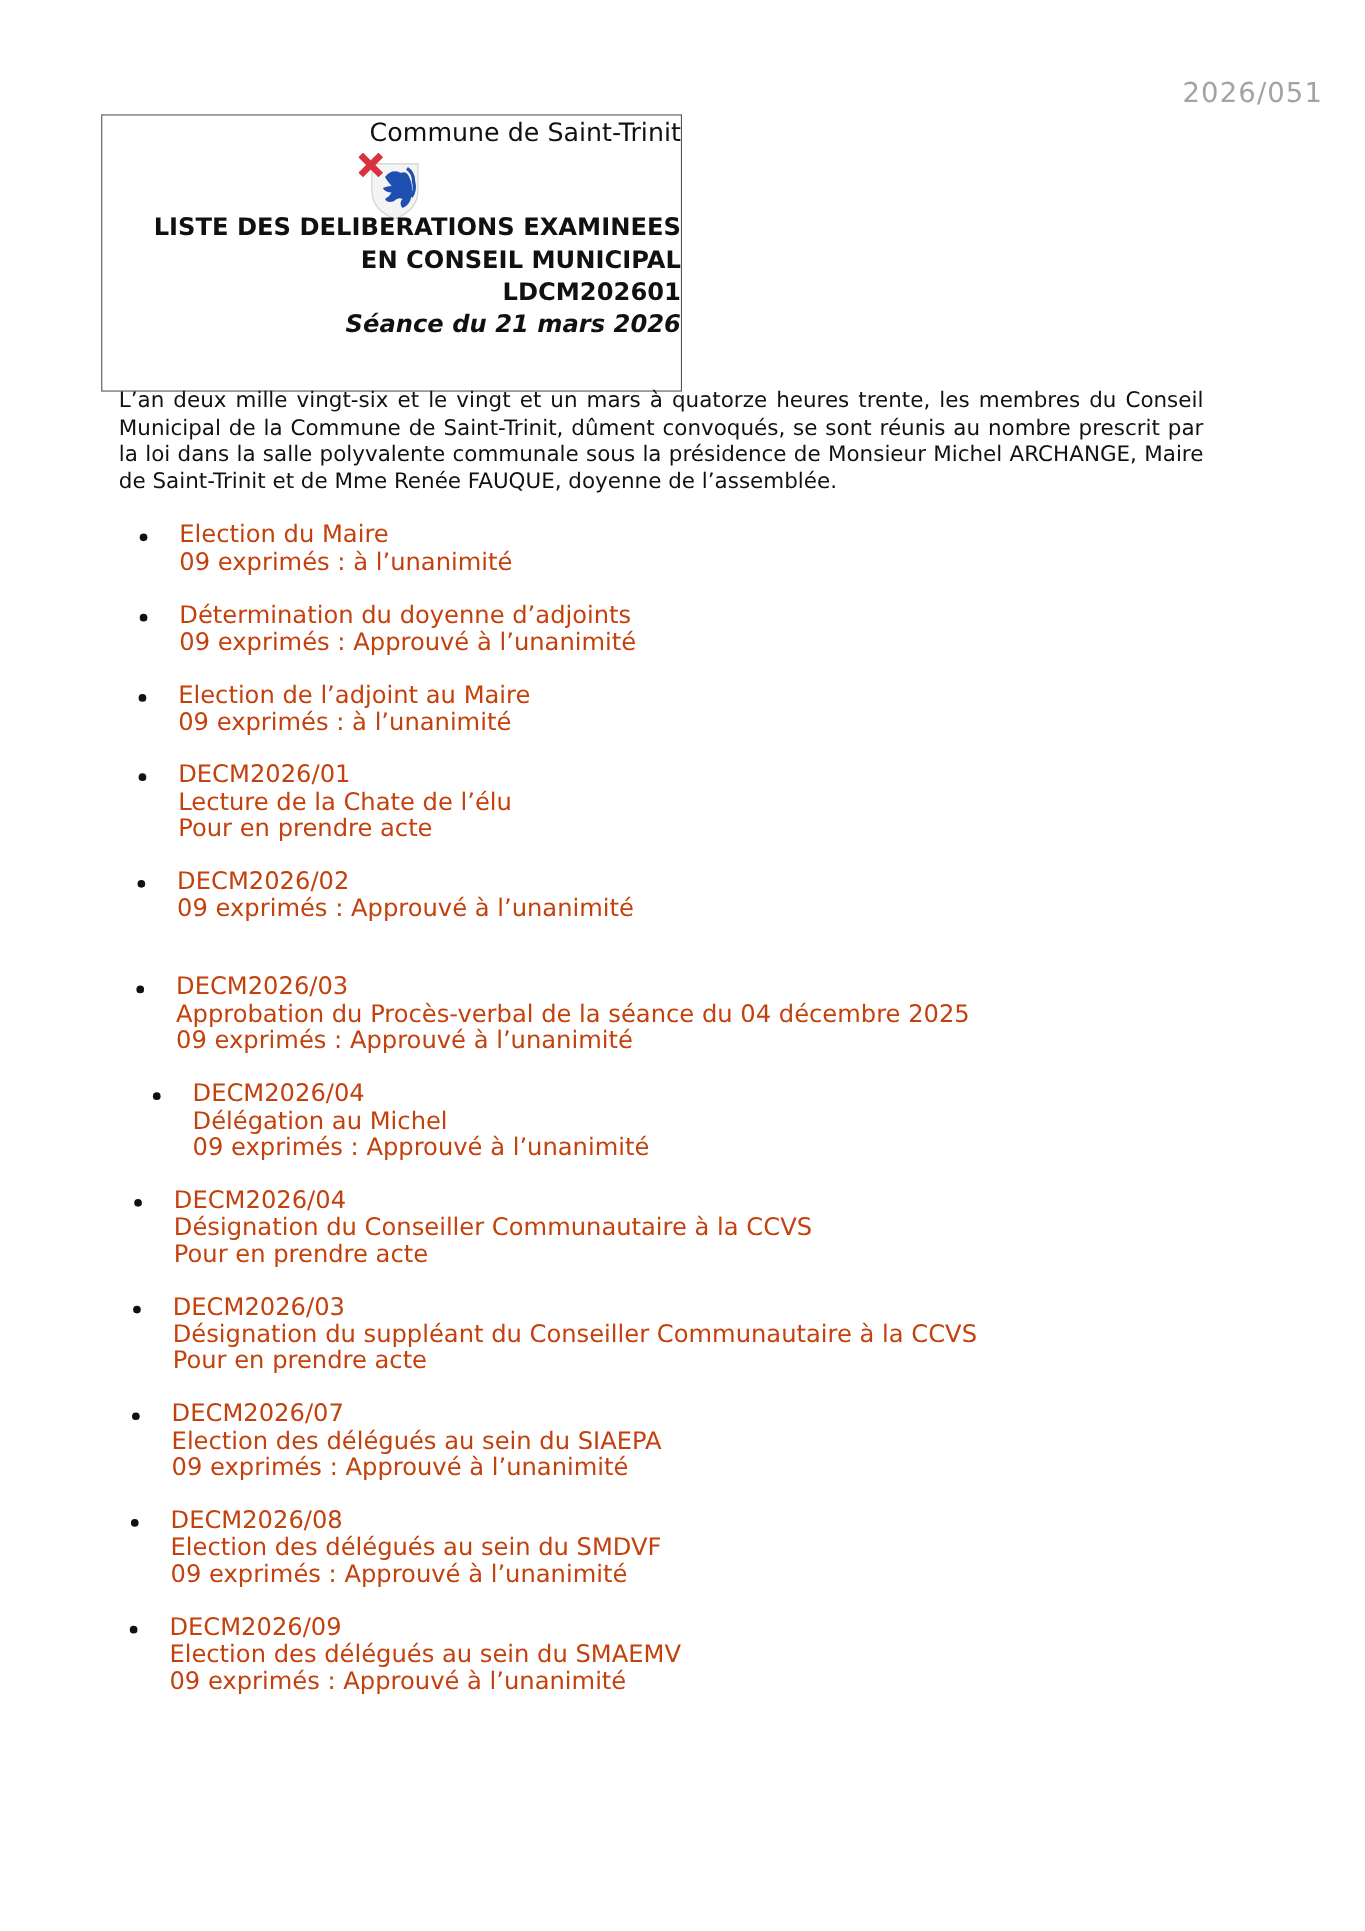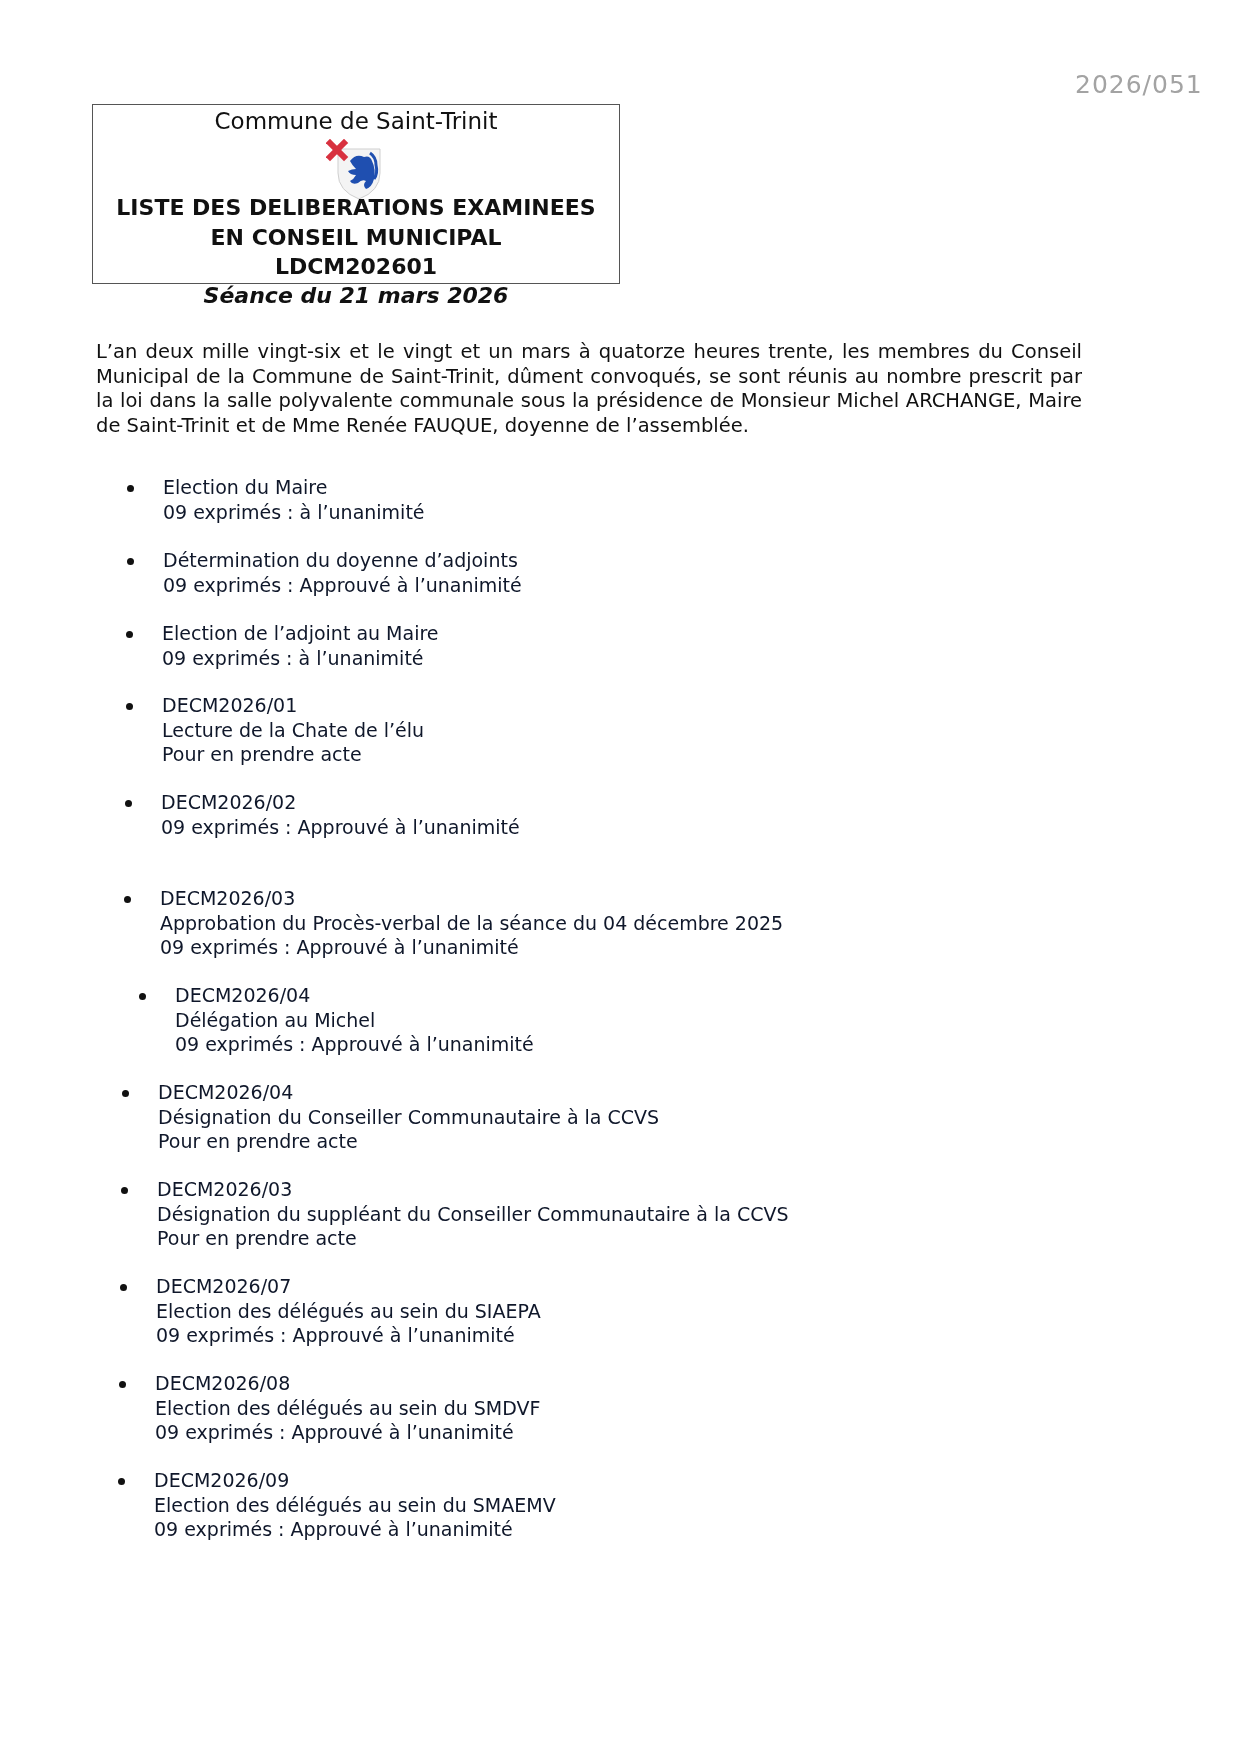--- a/index.html
+++ b/index.html
@@ -6,22 +6,22 @@
     body {
       width: 1241px; height: 1755px; position: relative; overflow: hidden;
       font-family: "DejaVu Sans", sans-serif; color: #1a1a1a;
     }
     .ref-number {
       position: absolute; top: 70px; left: 1075px;
       font-size: 25px; color: #a3a3a3; letter-spacing: 1px;
       font-family: "DejaVu Sans", sans-serif;
     }
     .header-box {
-      position: absolute; left: 92px; top: 104px; width: 528px; height: 180px;
-      border: 1.5px solid #555; box-sizing: border-box; text-align: center;
+      position: absolute; left: 92px; top: 104px; width: 528px; height: 252px;
+      border: 1.5px solid #555; box-sizing: border-box; text-align: right;
     }
     .commune-name {
       position: absolute; top: 3px; left: 0; right: 0;
       font-size: 23px; font-weight: normal; color: #111;
     }
     .coat-of-arms {
       position: absolute; top: 34px; left: 50%; margin-left: -30px; width: 60px; height: 62px;
     }
     .title-line {
       position: absolute; left: 0; right: 0; font-size: 22px; color: #111;
@@ -29,21 +29,21 @@
     .t1 { top: 90px; }
     .t2 { top: 120px; }
     .t3 { top: 149px; }
     .t4 { top: 178px; font-style: italic; font-weight: bold; }
     .t1, .t2, .t3 { font-weight: bold; }
     .intro {
       position: absolute; left: 92px; top: 336px; width: 986px;
       font-size: 19.5px; line-height: 24.5px; text-align: justify; color: #111;
     }
     .delib-list { position: absolute; left: 0; top: 0; }
-    .delib-item { position: absolute; font-size: 19px; line-height: 24.5px; color: #0f172a; }
+    .delib-item { position: absolute; font-size: 22px; line-height: 24.5px; color: #c2410c; }
     .bullet {
       position: absolute; left: -36px; top: 10px; width: 7px; height: 7px;
       background: #111; border-radius: 50%;
     }
     .delib-line { display: block; white-space: nowrap; }
   </style>
 </head>
 <body>
 
 <div class="ref-number">2026/051</div>
@@ -60,21 +60,21 @@
       <path d="M24 22 Q30 14 38 18 Q44 16 46 22 Q50 30 48 40 Q46 48 40 50 Q36 46 40 42 Q36 40 32 44 Q26 46 24 42 Q28 40 30 36 Q24 36 22 32 Q26 30 30 30 Q26 26 24 22 Z" fill="#1f4fb0"></path>
       <path d="M44 14 Q50 18 50 26 Q52 34 48 40" fill="none" stroke="#1f4fb0" stroke-width="3"></path>
     </svg>
   </div>
   <div class="title-line t2">EN CONSEIL MUNICIPAL</div>
   <div class="title-line t1">LISTE DES DELIBERATIONS EXAMINEES</div>
   <div class="title-line t3">LDCM202601</div>
   <div class="title-line t4">Séance du 21 mars 2026</div>
 </div>
 
-<p class="intro" style="margin:4px;">L’an deux mille vingt-six et le vingt et un mars à quatorze heures trente, les membres du Conseil Municipal de la Commune de Saint-Trinit, dûment convoqués, se sont réunis au nombre prescrit par la loi dans la salle polyvalente communale sous la présidence de Monsieur Michel ARCHANGE, Maire de Saint-Trinit et de Mme Renée FAUQUE, doyenne de l’assemblée.</p>
+<p class="intro" style="margin:16px;">L’an deux mille vingt-six et le vingt et un mars à quatorze heures trente, les membres du Conseil Municipal de la Commune de Saint-Trinit, dûment convoqués, se sont réunis au nombre prescrit par la loi dans la salle polyvalente communale sous la présidence de Monsieur Michel ARCHANGE, Maire de Saint-Trinit et de Mme Renée FAUQUE, doyenne de l’assemblée.</p>
 
 <div class="delib-list">
   <div class="delib-item" style="left:163px; top:475px;">
     <span class="bullet"></span>
     <span class="delib-line">Election du Maire</span>
     <span class="delib-line">09 exprimés : à l’unanimité</span>
   </div>
   <div class="delib-item" style="left:163px; top:548px;">
     <span class="bullet"></span>
     <span class="delib-line">Détermination du doyenne d’adjoints</span>

